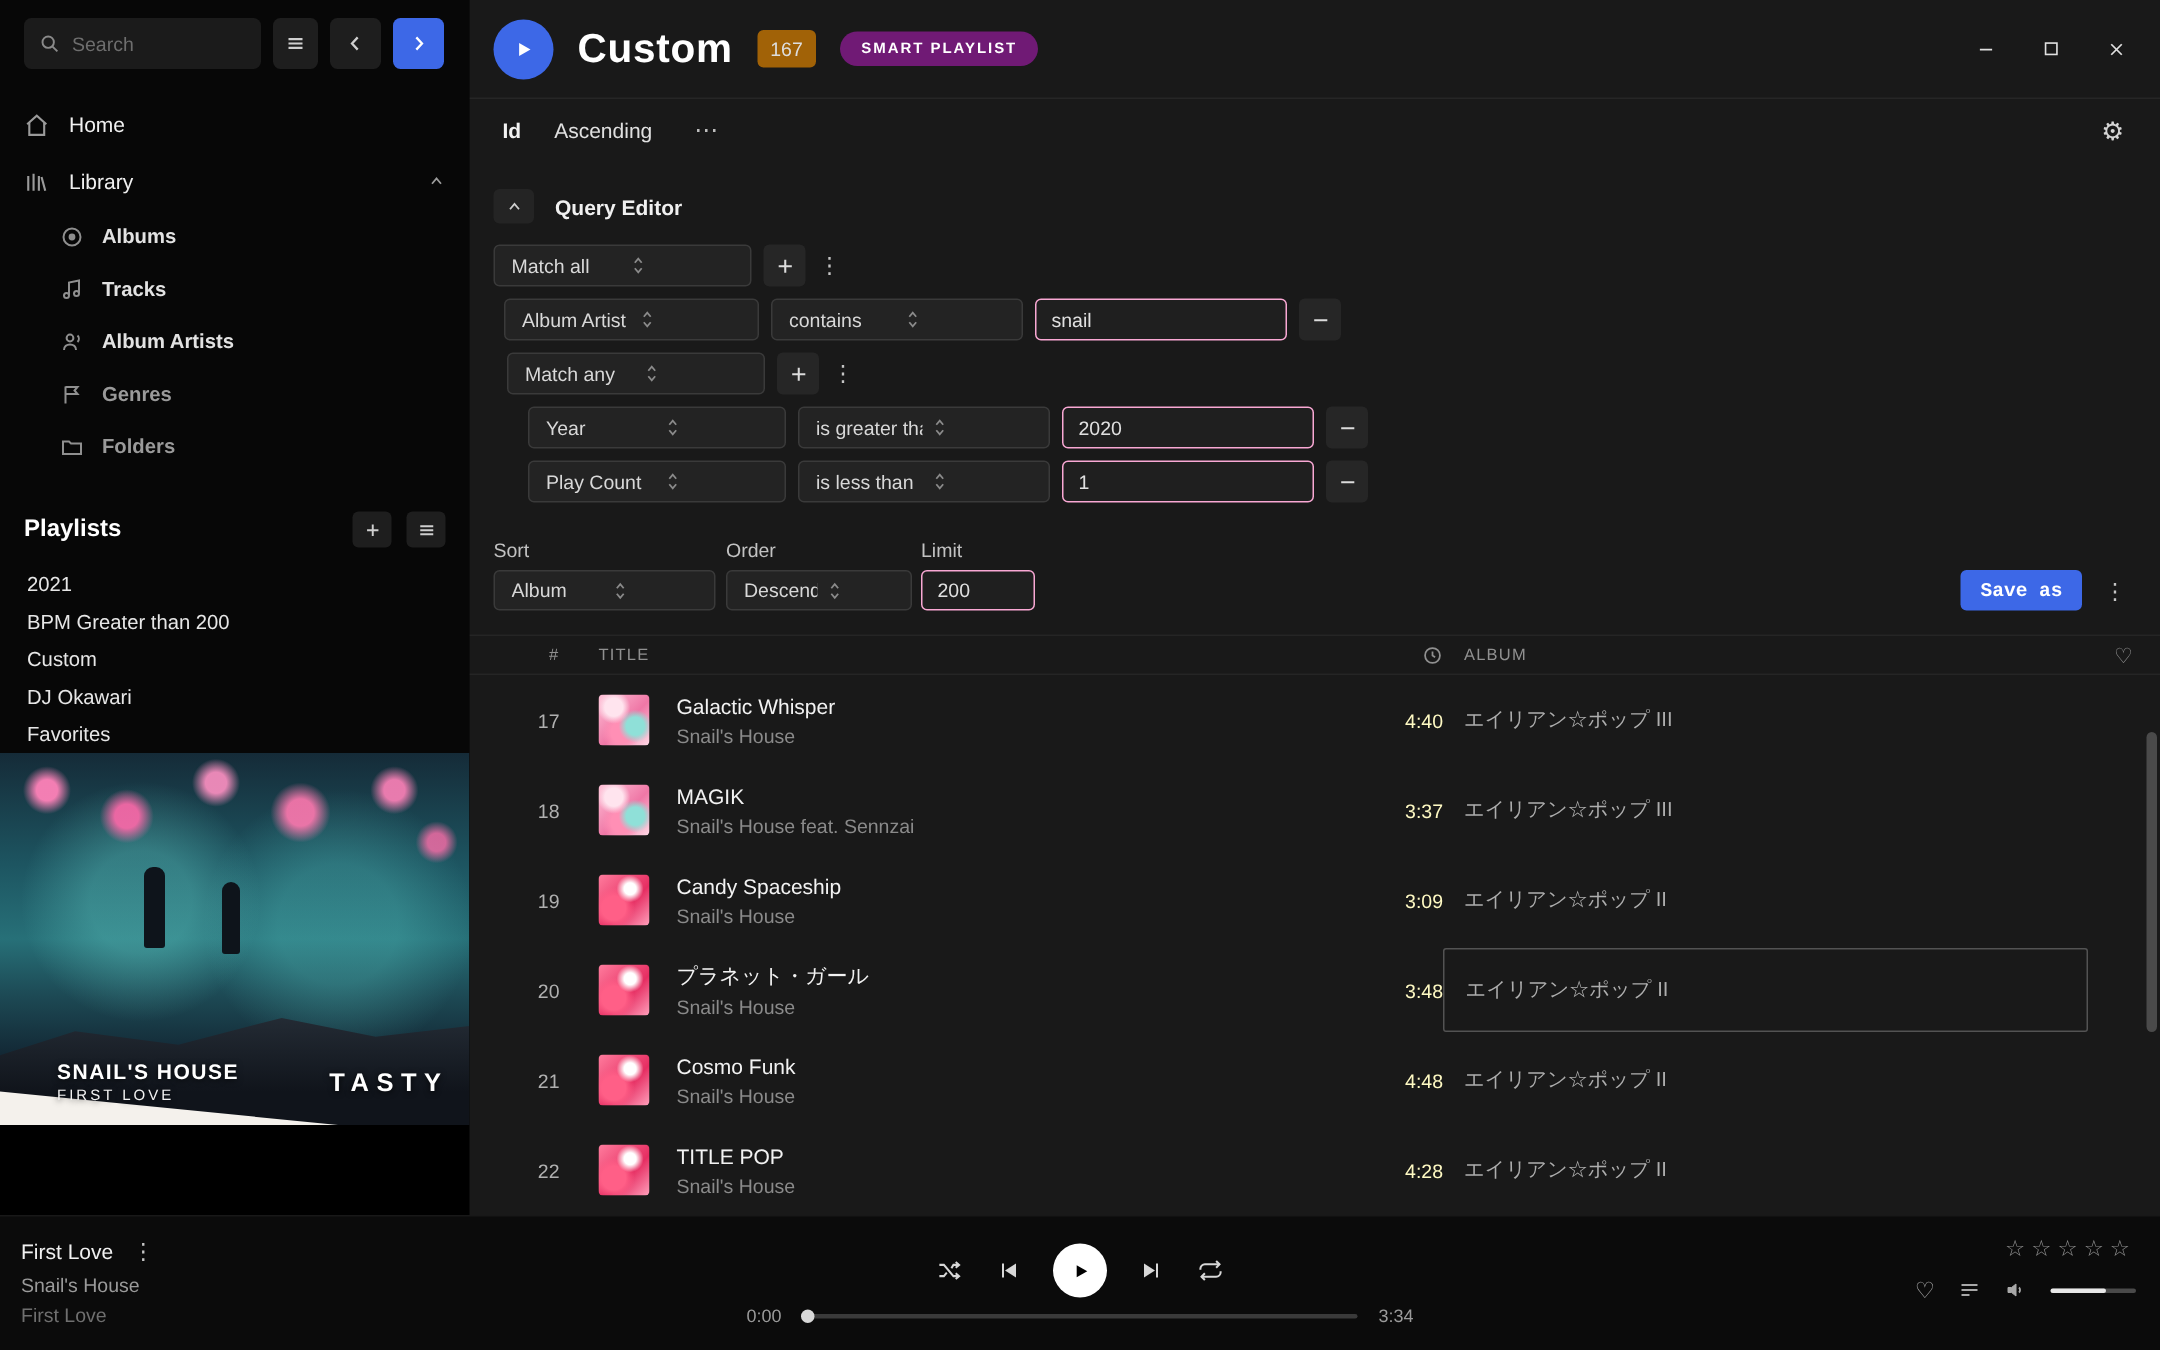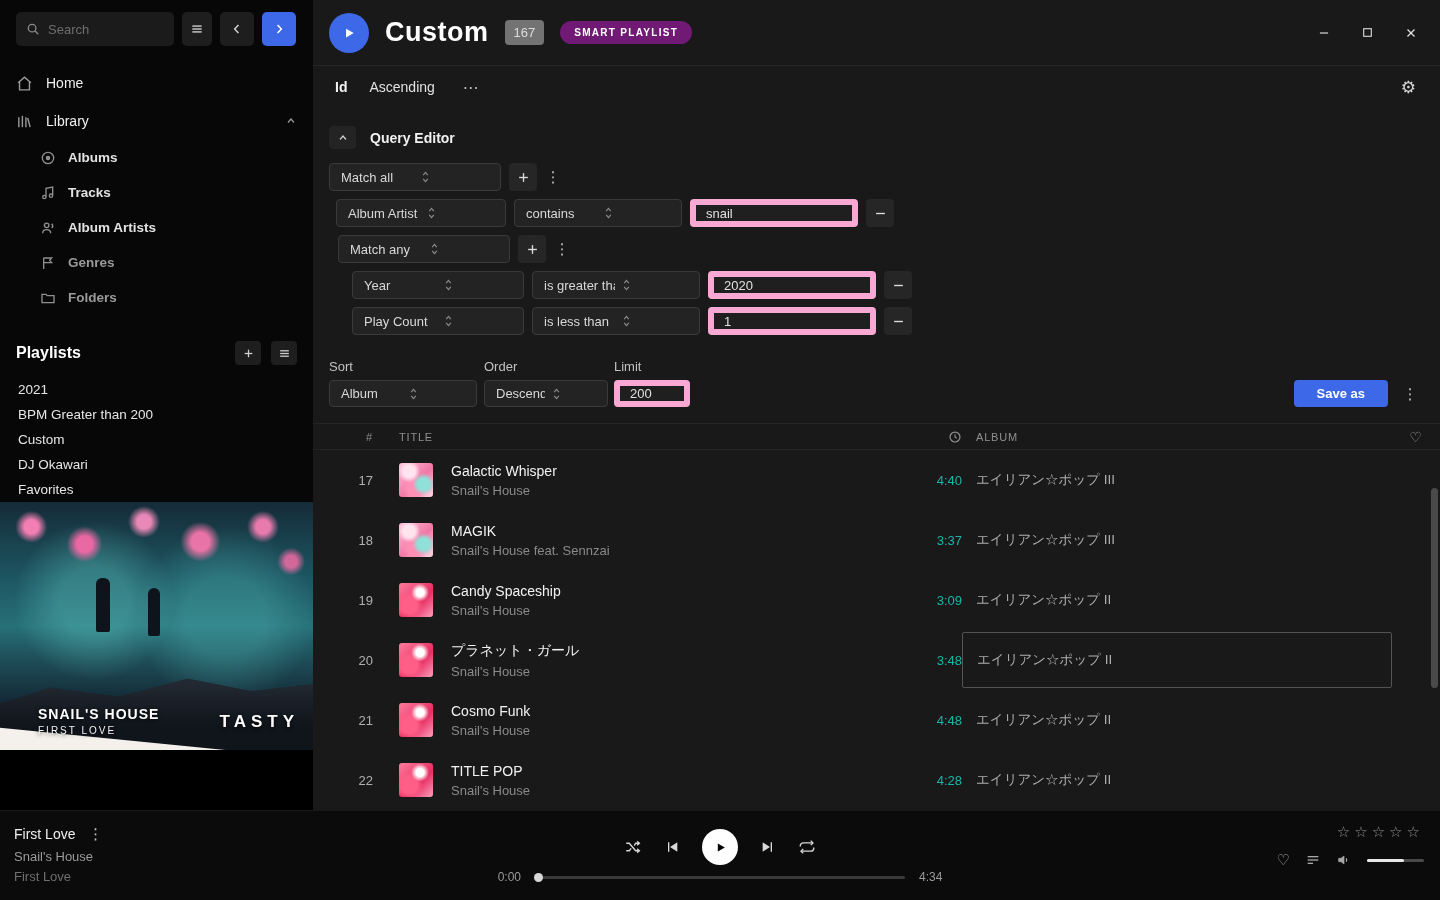--- a/index.html
+++ b/index.html
@@ -65,21 +65,21 @@
 
   
   :root { --accent:#3d68e7; }
   .main { position:absolute; left:313px; top:0; width:1127px; height:810px;
           background:#191919; overflow:hidden; }
   .m-header { height:66px; display:flex; align-items:center; gap:16px;
               padding:0 22px 0 16px; border-bottom:1px solid #262626; }
   .play-circle { width:40px; height:40px; border-radius:50%; background:var(--accent);
                  display:flex; align-items:center; justify-content:center; cursor:pointer; }
   .page-title { font-size:27px; font-weight:800; letter-spacing:.5px; color:#fff; }
-  .count-badge { background:#737373; color:#ddd; font-size:13px; padding:5px 9px; border-radius:4px; }
+  .count-badge { background:#a16207; color:#ddd; font-size:13px; padding:5px 9px; border-radius:4px; }
   .type-badge { background:#701a75; color:#fff; font-size:10px; font-weight:bold;
                 letter-spacing:1.3px; padding:6px 14px; border-radius:12px; }
   .win-controls { margin-left:auto; display:flex; align-items:center; gap:30px; color:#e0e0e0; }
   .win-controls span { cursor:pointer; display:flex; }
 
   .toolbar { height:42px; display:flex; align-items:center; gap:22px; padding:0 24px 0 22px; }
   .tb-id { font-size:14px; font-weight:bold; color:#f2f2f2; cursor:pointer; }
   .tb-asc { font-size:14px; color:#e0e0e0; cursor:pointer; }
   .tb-more { font-size:16px; color:#bdbdbd; cursor:pointer; margin-left:6px; }
   .tb-gear { margin-left:auto; font-size:17px; color:#d5d5d5; cursor:pointer; }
@@ -88,36 +88,36 @@
   .qe-head { display:flex; align-items:center; gap:14px; margin:18px 0 14px 0; }
   .collapse-btn { width:27px; height:23px; background:#242424; border-radius:4px; color:#cfcfcf;
                   display:flex; align-items:center; justify-content:center; cursor:pointer; }
   .qe-title { font-size:14px; font-weight:bold; color:#f0f0f0; }
   .qrow { display:flex; align-items:center; gap:8px; margin-bottom:8px; }
   .select { height:28px; background:#232323; border:1px solid #3a3a3a; border-radius:4px;
             display:flex; align-items:center; padding:0 8px 0 11px; font-size:13px; color:#d8d8d8;
             cursor:pointer; }
   .select span { flex:1; white-space:nowrap; overflow:hidden; }
   .select .ud { color:#8a8a8a; display:flex; margin-left:6px; }
-  .qinput { height:28px; background:#1f1f1f; border:6px solid #f9a8d4; border-radius:4px;
+  .qinput { height:28px; background:#1f1f1f; border:1px solid #f9a8d4; border-radius:4px;
             color:#e0e0e0; font:13px "Liberation Sans", sans-serif; padding:0 10px; outline:none; }
   .icon-btn { width:28px; height:28px; background:#262626; border-radius:4px; color:#dcdcdc;
               display:flex; align-items:center; justify-content:center; cursor:pointer; flex:0 0 28px; }
   .kebab { width:16px; text-align:center; color:#c5c5c5; font-size:15px; cursor:pointer; }
   .w172{width:172px;} .w170{width:170px;} .w168{width:168px;}
   .w148{width:148px;} .w124{width:124px;} .w76{width:76px;}
   .ind1{margin-left:7px;} .ind2{margin-left:9px;} .ind3{margin-left:23px;}
 
   .sort-labels { display:flex; margin:24px 0 6px 0; font-size:13px; color:#c2c2c2; }
   .sl-sort{width:155px;} .sl-order{width:130px;}
   .sort-row { display:flex; align-items:center; }
   .sort-row .select, .sort-row .qinput { height:27px; }
   .gap7{margin-right:7px;} .gap6{margin-right:6px;}
-  .save-btn { margin-left:auto; height:27px; padding:0 23px; background:var(--accent); color:#fff;
-              font-size:13px; font-weight:bold; border:none; border-radius:4px; cursor:pointer; }
+  .save-btn { margin-left:auto; height:27px; padding:0 13px; background:var(--accent); color:#fff;
+              font-size:13px; font-weight:bold; border:none; border-radius:4px; cursor:pointer;font-family:Liberation Mono, monospace; }
   .sort-row .kebab { margin-left:14px; }
 
   
   .ttable { margin-top:16px; }
   .thead, .trow { display:grid; grid-template-columns:60px 1fr 80px 430px 48px; align-items:center; }
   .thead { height:27px; border-top:1px solid #252525; border-bottom:1px solid #252525;
            color:#909090; font-size:11px; letter-spacing:.8px; }
   .h-num { text-align:right; }
   .h-title { padding-left:26px; }
   .h-dur { display:flex; justify-content:flex-end; }
@@ -132,21 +132,21 @@
       radial-gradient(circle at 30% 25%, #ffe4ee 0 6px, rgba(255,228,238,0) 11px),
       radial-gradient(circle at 72% 62%, #8fe0d8 0 6px, rgba(143,224,216,0) 11px),
       radial-gradient(circle at 45% 74%, #ff8fb5 0 7px, rgba(255,143,181,0) 13px),
       linear-gradient(135deg,#ffc3d8,#ef77a6 55%,#ffd9e6); }
   .thumb.a2 { background:
       radial-gradient(circle at 62% 28%, #ffffff 0 4px, rgba(255,255,255,0) 9px),
       radial-gradient(circle at 30% 66%, #ff5f87 0 8px, rgba(255,95,135,0) 14px),
       linear-gradient(135deg,#ff7d9e,#e62e62 60%,#ff9fbb); }
   .t1 { font-size:14px; color:#f2f2f2; }
   .t2 { font-size:13px; color:#8a8a8a; margin-top:4px; }
-  .c-dur { text-align:right; font-size:13px; color:#14b8a6; }
+  .c-dur { text-align:right; font-size:13px; color:#fef9c3; }
   .c-album { padding-left:14px; font-size:13.5px; color:#adadad; }
   .c-album.focused { border:1px solid #535353; border-radius:2px; height:56px;
                      display:flex; align-items:center; }
   .scrollbar { position:absolute; right:2px; top:488px; width:7px; height:200px;
                background:#4a4a4a; border-radius:4px; cursor:pointer; }
 
   
   .player { position:absolute; left:0; top:810px; width:1440px; height:90px;
             background:#0b0b0b; border-top:1px solid #181818; }
   .np { position:absolute; left:14px; top:14px; }
@@ -664,21 +664,21 @@
             <path d="M4 17.5h13a4 4 0 0 0 4-4v-.8"></path>
           </svg>
         </span>
     </div>
 
     <div class="progress">
       <span class="ptime" style="text-align:right">0:00</span>
       <div class="pbar">
           <div class="pknob"></div>
         </div>
-      <span class="ptime r">4:34</span>
+      <span class="ptime r">3:34</span>
     </div>
 
     <div class="pright">
       <div class="stars"><span>☆</span><span>☆</span><span>☆</span><span>☆</span><span>☆</span></div>
       <div class="pr-icons">
         <span class="pico">♡</span>
         <span class="pico">
             <svg width="16" height="16" viewBox="0 0 24 24" stroke="currentColor" stroke-width="2" fill="none">
               <line x1="4" y1="7" x2="20" y2="7"></line>
               <line x1="4" y1="12" x2="20" y2="12"></line>

